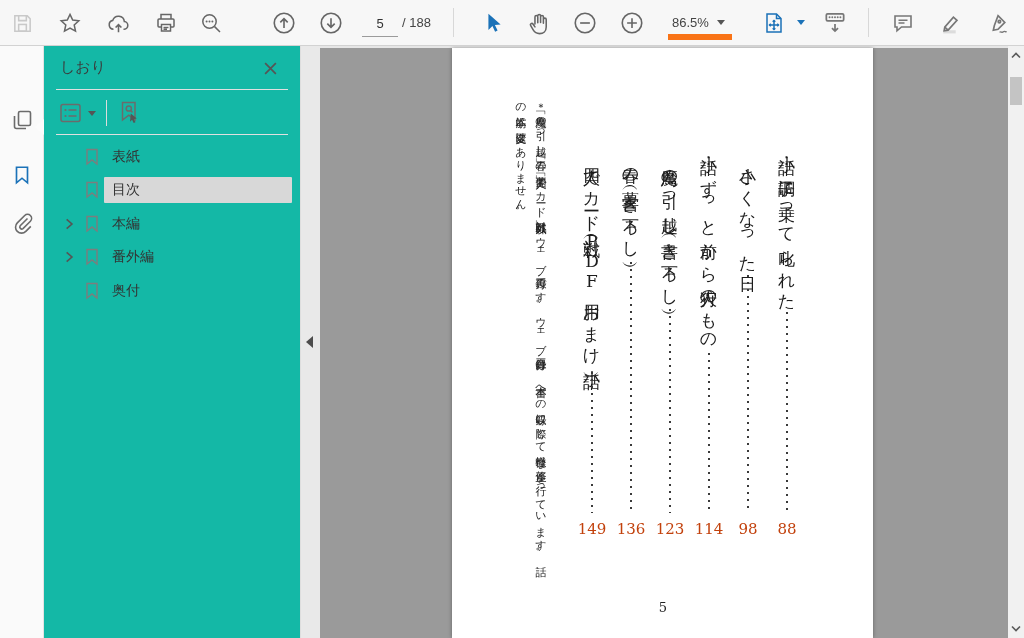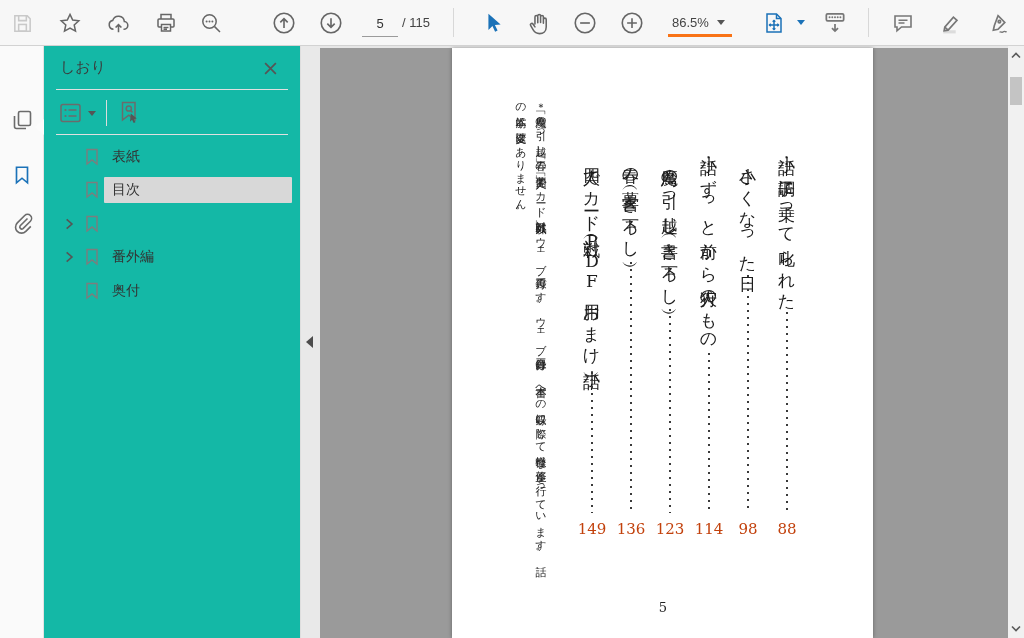--- a/index.html
+++ b/index.html
@@ -11,21 +11,21 @@
   .toolbar{position:absolute;left:0;top:0;width:1024px;height:45px;
            background:#f7f7f7;border-bottom:1px solid #d2d2d2;z-index:30;}
   .ti{position:absolute;top:7px;width:32px;height:32px;display:flex;
       align-items:center;justify-content:center;border-radius:3px;}
   .tdiv{position:absolute;top:8px;width:1px;height:29px;background:#d8d8d8;}
   .pg-input{position:absolute;left:362px;top:10px;width:32px;height:24px;
             border:none;border-bottom:1px solid #9b9b9b;background:transparent;
             text-align:center;font-size:13px;color:#333;font-family:"Liberation Sans",sans-serif;}
   .pg-total{position:absolute;left:402px;top:15px;font-size:13px;color:#444;}
   .zoombox{position:absolute;left:668px;top:10px;width:64px;height:24px;
-           border-bottom:3px solid #f97316;display:flex;align-items:center;}
+           border-bottom:6px solid #f97316;display:flex;align-items:center;}
   .zoomtxt{font-size:13px;color:#444;padding-left:4px;}
   .caret{width:0;height:0;border-left:4px solid transparent;border-right:4px solid transparent;
          border-top:5px solid #555;margin-left:8px;}
   .caret.blue{border-top-color:#1b72b8;}
 
   
   .rail{position:absolute;left:0;top:45px;width:43px;height:593px;background:#fafafa;
         border-right:1px solid #e3e3e3;z-index:20;}
   .rail .ri{position:absolute;left:7px;width:30px;height:30px;display:flex;
             align-items:center;justify-content:center;}
@@ -128,21 +128,21 @@
         <path d="M12 16.5V8M8.6 11.4L12 8l3.4 3.4"></path>
       </svg>
   </div>
   <div class="ti" style="left:315px">
     <svg width="26" height="26" viewBox="0 0 24 24" fill="none" stroke="#666" stroke-width="1.5">
         <circle cx="12" cy="12" r="9"></circle>
         <path d="M12 7.5V16M8.6 12.6L12 16l3.4-3.4"></path>
       </svg>
   </div>
   <input class="pg-input" value="5" style="">
-  <span class="pg-total">/ 115</span>
+  <span class="pg-total">/ 188</span>
   <div class="tdiv" style="left:453px"></div>
 
   <div class="ti" style="left:477px">
     <svg width="22" height="22" viewBox="0 0 24 24">
         <path d="M7 2v17.5l4.4-4.2 2.9 6.2 2.7-1.3-2.9-6 6.2-.6z" fill="#1b72b8"></path>
       </svg>
   </div>
   <div class="ti" style="left:522px">
     <svg width="25" height="25" viewBox="0 0 24 24" fill="none" stroke="#666" stroke-width="1.5" stroke-linecap="round" stroke-linejoin="round">
         <path d="M8.6 12.4V5.7a1.35 1.35 0 0 1 2.7 0v5.5m0-6.5a1.35 1.35 0 0 1 2.7 0v6.3m0-5.4a1.35 1.35 0 0 1 2.7 0v6.2m0-3.6a1.35 1.35 0 0 1 2.7 0v7.1c0 4-2.7 6.4-6.4 6.4-3 0-4.7-1.1-6.1-3.5l-2.5-4.4c-.8-1.4 1.3-2.7 2.3-1.3l1.9 2.7"></path>
@@ -289,20 +289,21 @@
         <span class="bm-chev" style="visibility:visible">
           <svg width="14" height="14" viewBox="0 0 12 12" fill="none" stroke="#555" stroke-width="1.4">
             <path d="M4 2l4.5 4L4 10"></path>
           </svg>
         </span>
         <span class="bm-flag">
           <svg width="16" height="18" viewBox="0 0 16 18" fill="none" stroke="#7d7d7d" stroke-width="1.4">
             <path d="M3 1.5h10V16l-5-4-5 4z"></path>
           </svg>
         </span>
+        <span class="bm-label">本編</span>
       </div>
       <div class="bm-row" style="top: 196.2px;">
         <span class="bm-chev" style="visibility:visible">
           <svg width="14" height="14" viewBox="0 0 12 12" fill="none" stroke="#555" stroke-width="1.4">
             <path d="M4 2l4.5 4L4 10"></path>
           </svg>
         </span>
         <span class="bm-flag">
           <svg width="16" height="18" viewBox="0 0 16 18" fill="none" stroke="#7d7d7d" stroke-width="1.4">
             <path d="M3 1.5h10V16l-5-4-5 4z"></path>

